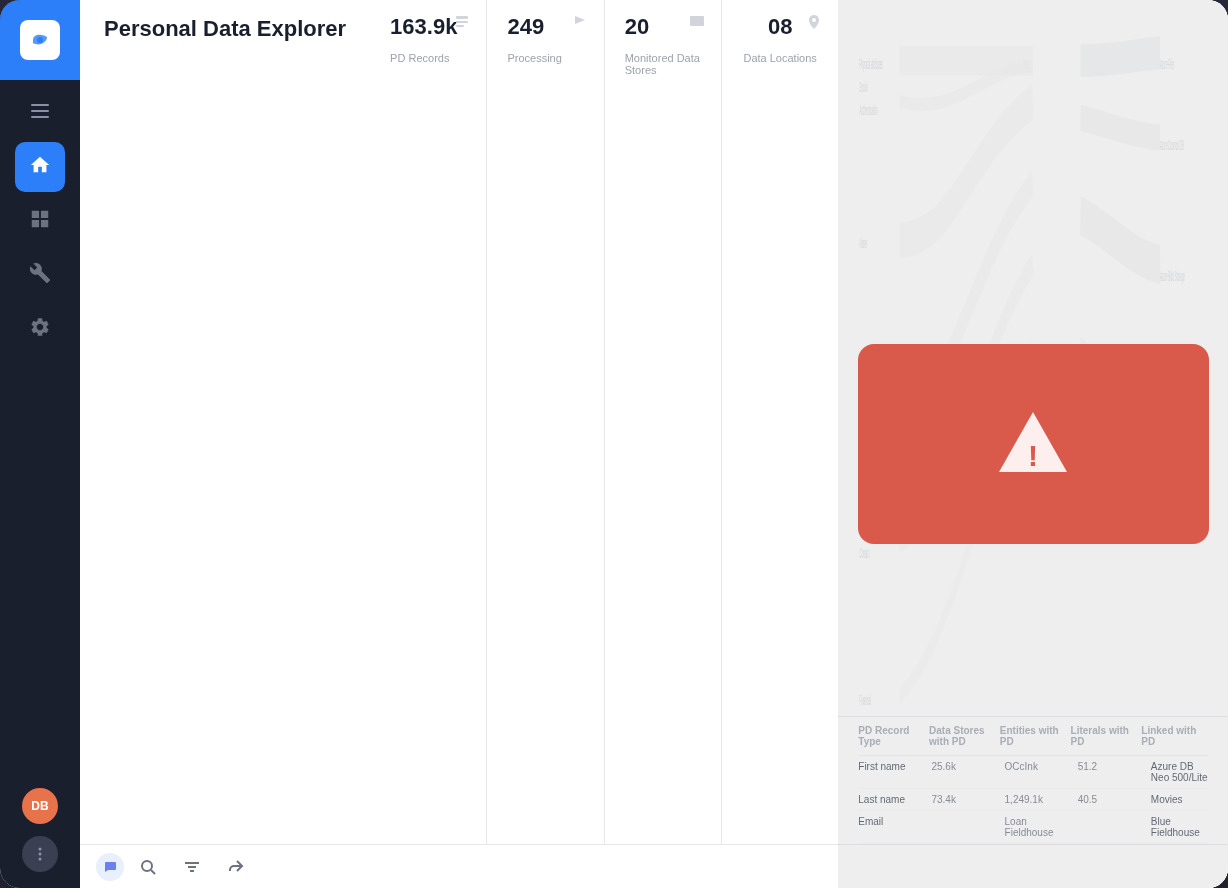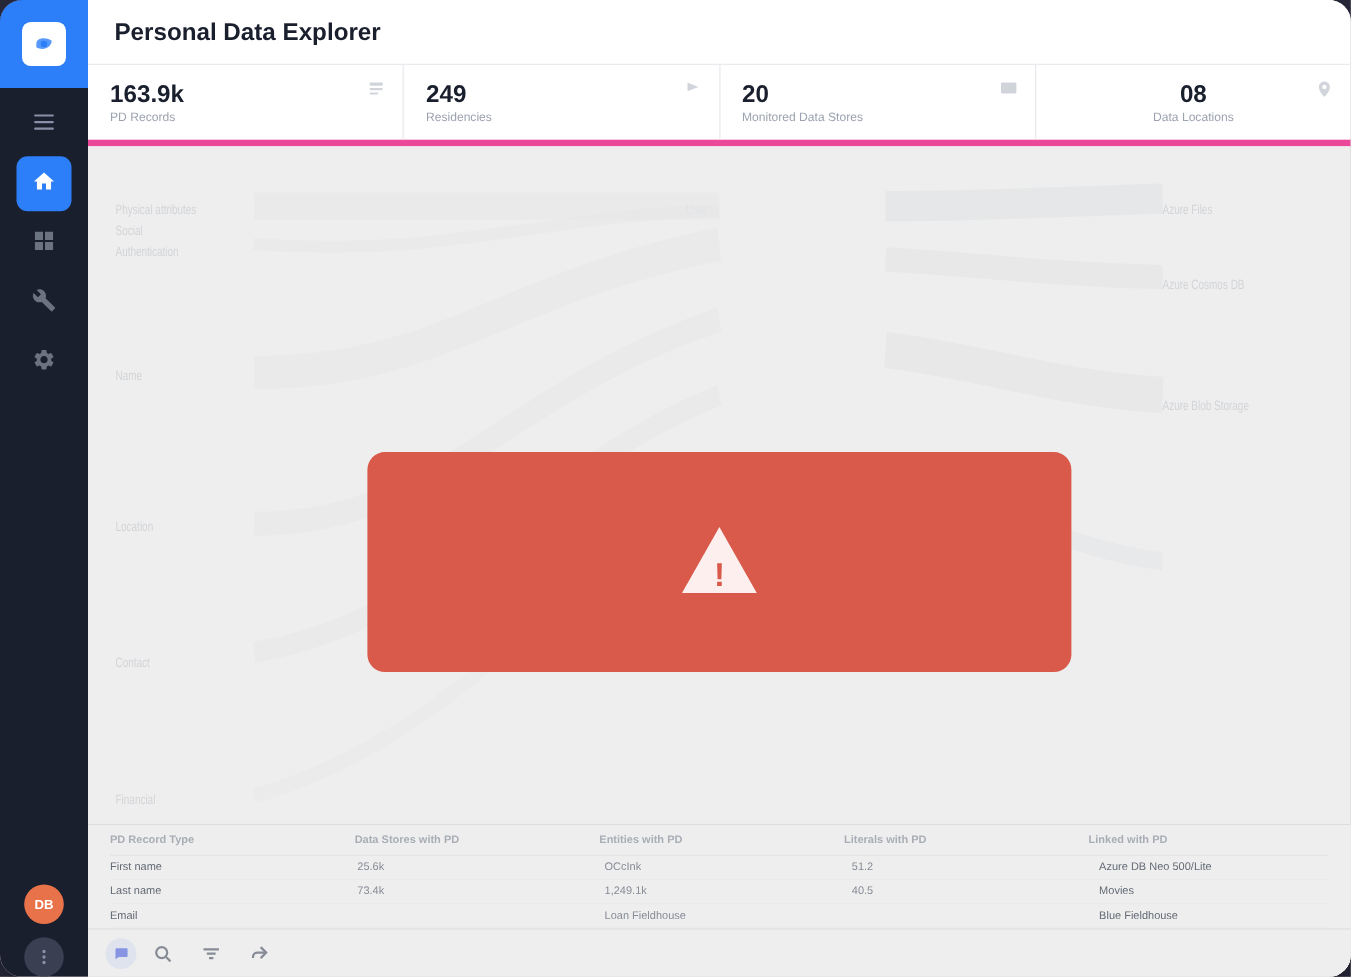--- a/index.html
+++ b/index.html
@@ -88,21 +88,21 @@
     }
     .sidebar-icon svg {
       width: 22px;
       height: 22px;
     }
     .sidebar-bottom {
       display: flex;
       flex-direction: column;
       align-items: flex-end;
       gap: 12px;
-      padding-bottom: 0;
+      padding-bottom: 16px;
     }
     .avatar {
       width: 36px;
       height: 36px;
       border-radius: 50%;
       background: #e8734a;
       display: flex;
       align-items: center;
       justify-content: center;
       color: white;
@@ -117,21 +117,21 @@
       background: #3a3f52;
       display: flex;
       align-items: center;
       justify-content: center;
       cursor: pointer;
     }
     
     .main {
       flex: 1;
       display: flex;
-      flex-direction: column;
+      flex-direction: row;
       background: #f5f5f7;
       position: relative;
     }
     .top-bar {
       background: white;
       padding: 16px 24px;
       border-bottom: 1px solid #e5e7eb;
       flex-shrink: 0;
     }
     .page-title {
@@ -155,21 +155,21 @@
     }
     .stat-card:last-child { border-right: none; align-items: center; }
     .stat-value {
       font-size: 22px;
       font-weight: 700;
       color: #1a1f2e;
     }
     .stat-label {
       font-size: 11px;
       color: #9ca3af;
-      margin-top: 2px;
+      margin-top: 12px;
     }
     .stat-icon {
       position: absolute;
       top: 14px;
       right: 16px;
       color: #d1d5db;
     }
     
     .content-area {
       flex: 1;
@@ -401,21 +401,21 @@
         <span class="stat-icon">
           <svg width="16" height="16" viewBox="0 0 16 16" fill="#d1d5db">
             <rect x="2" y="2" width="12" height="3" rx="1"></rect>
               <rect x="2" y="7" width="12" height="2" rx="1"></rect>
               <rect x="2" y="11" width="8" height="2" rx="1"></rect>
           </svg>
         </span>
       </div>
       <div class="stat-card">
         <span class="stat-value">249</span>
-        <span class="stat-label">Residencies</span>
+        <span class="stat-label">Processing</span>
         <span class="stat-icon">
           <svg width="16" height="16" viewBox="0 0 16 16" fill="#d1d5db">
             <path d="M3 2v12M3 2l10 4-10 4"></path>
           </svg>
         </span>
       </div>
       <div class="stat-card">
         <span class="stat-value">20</span>
         <span class="stat-label">Monitored Data Stores</span>
         <span class="stat-icon">

